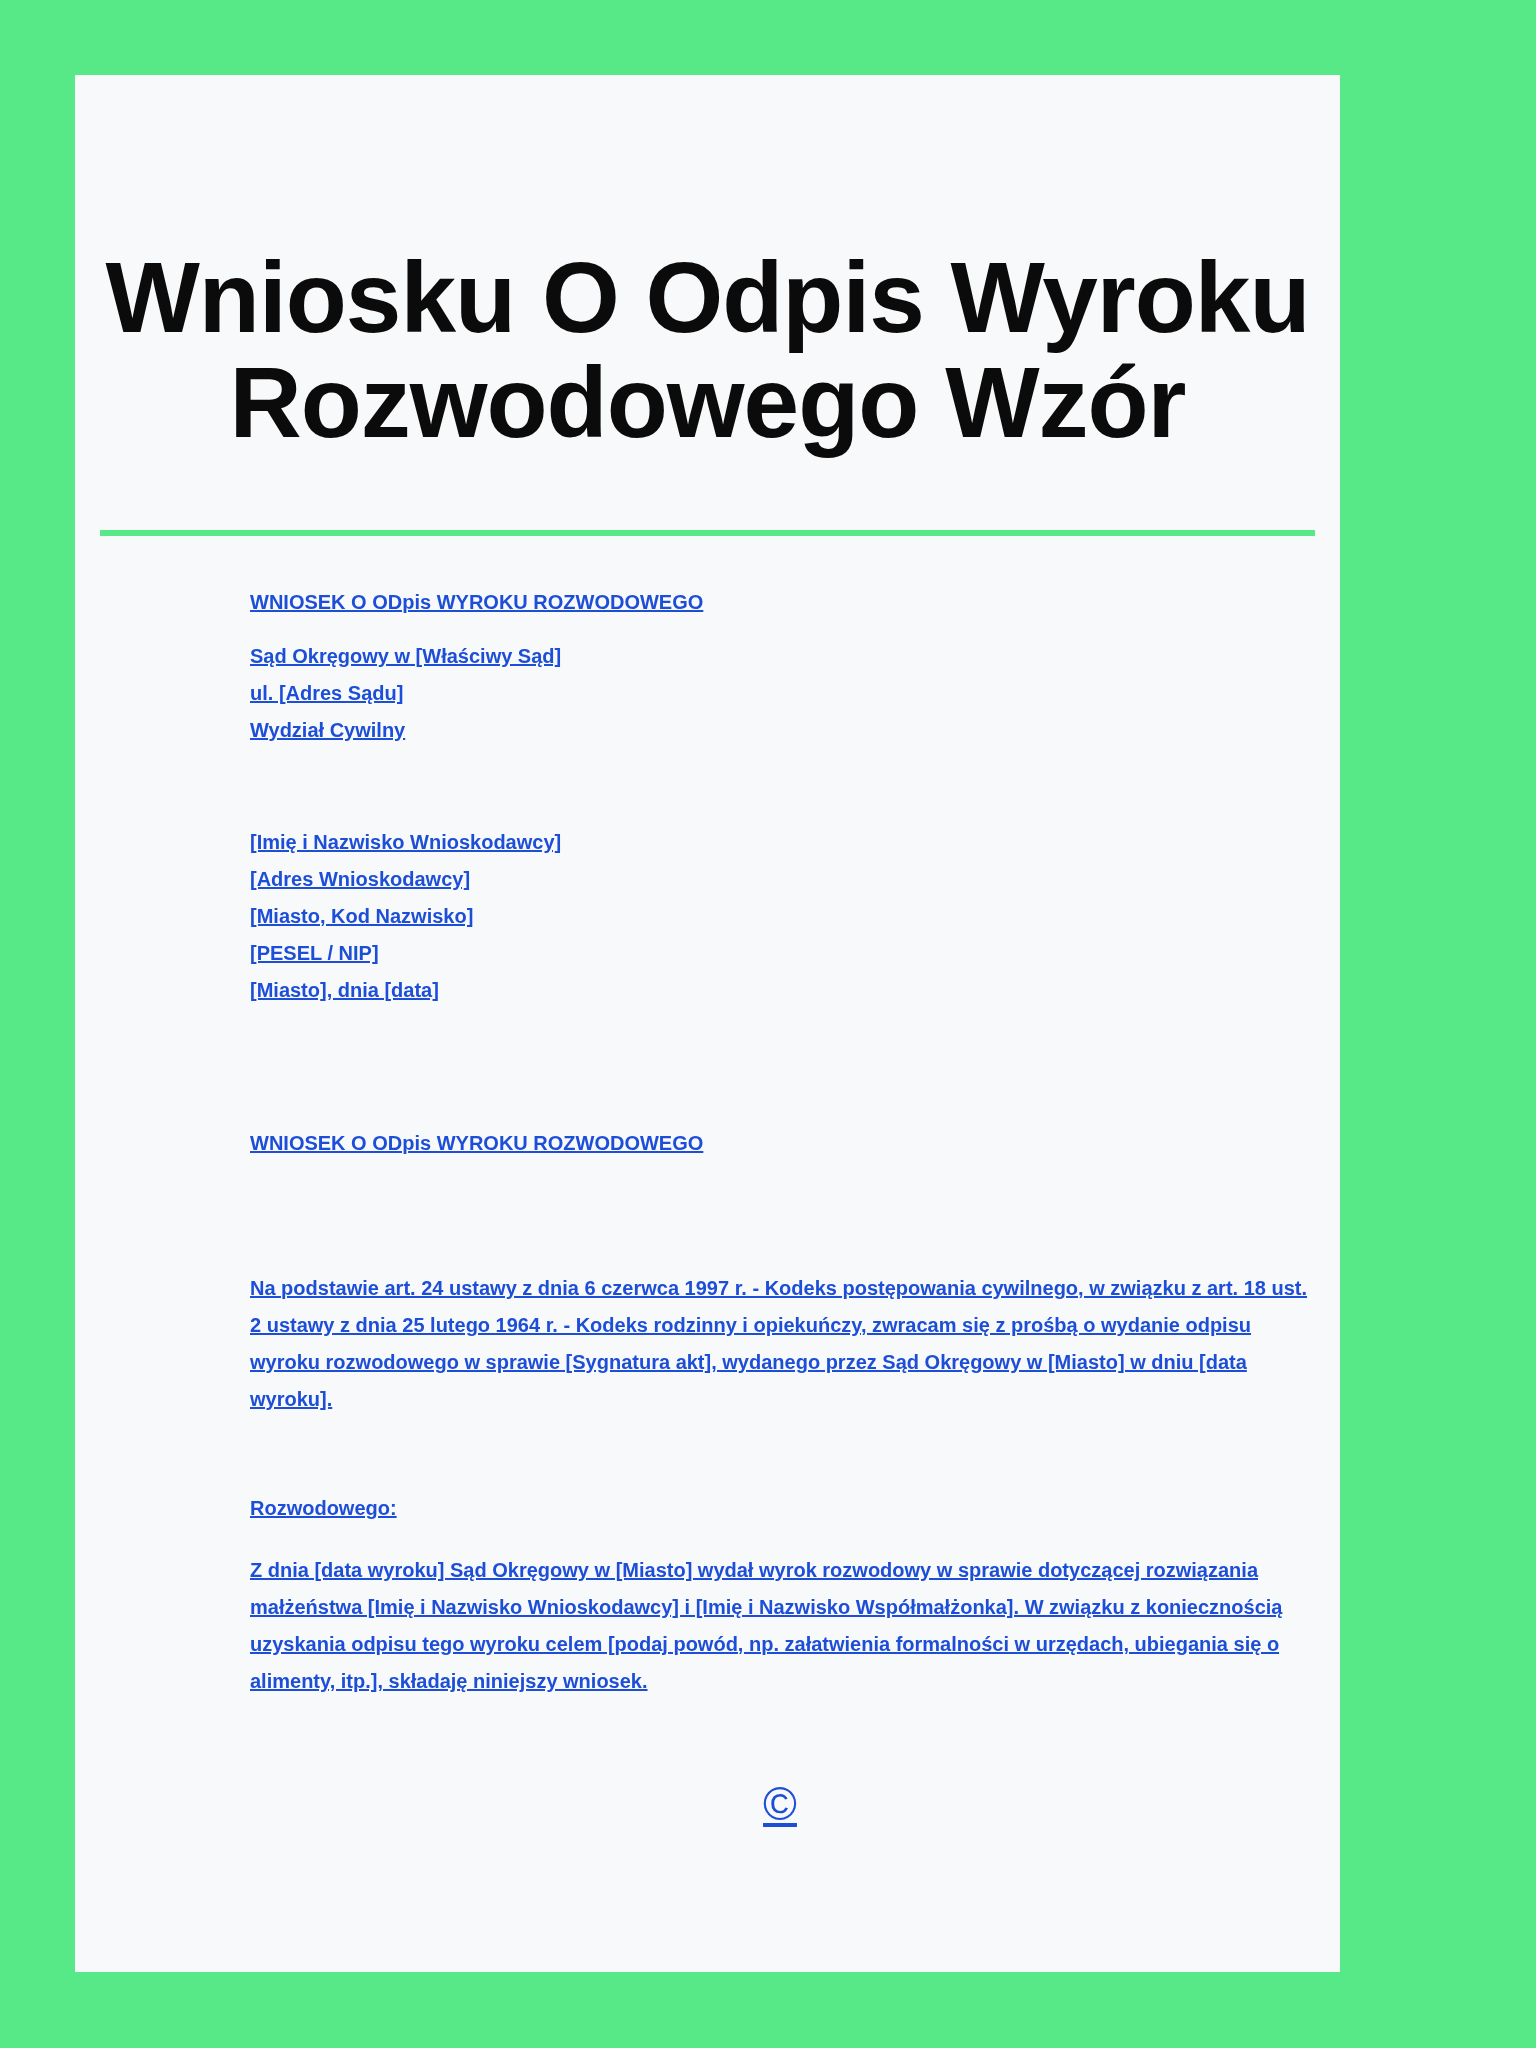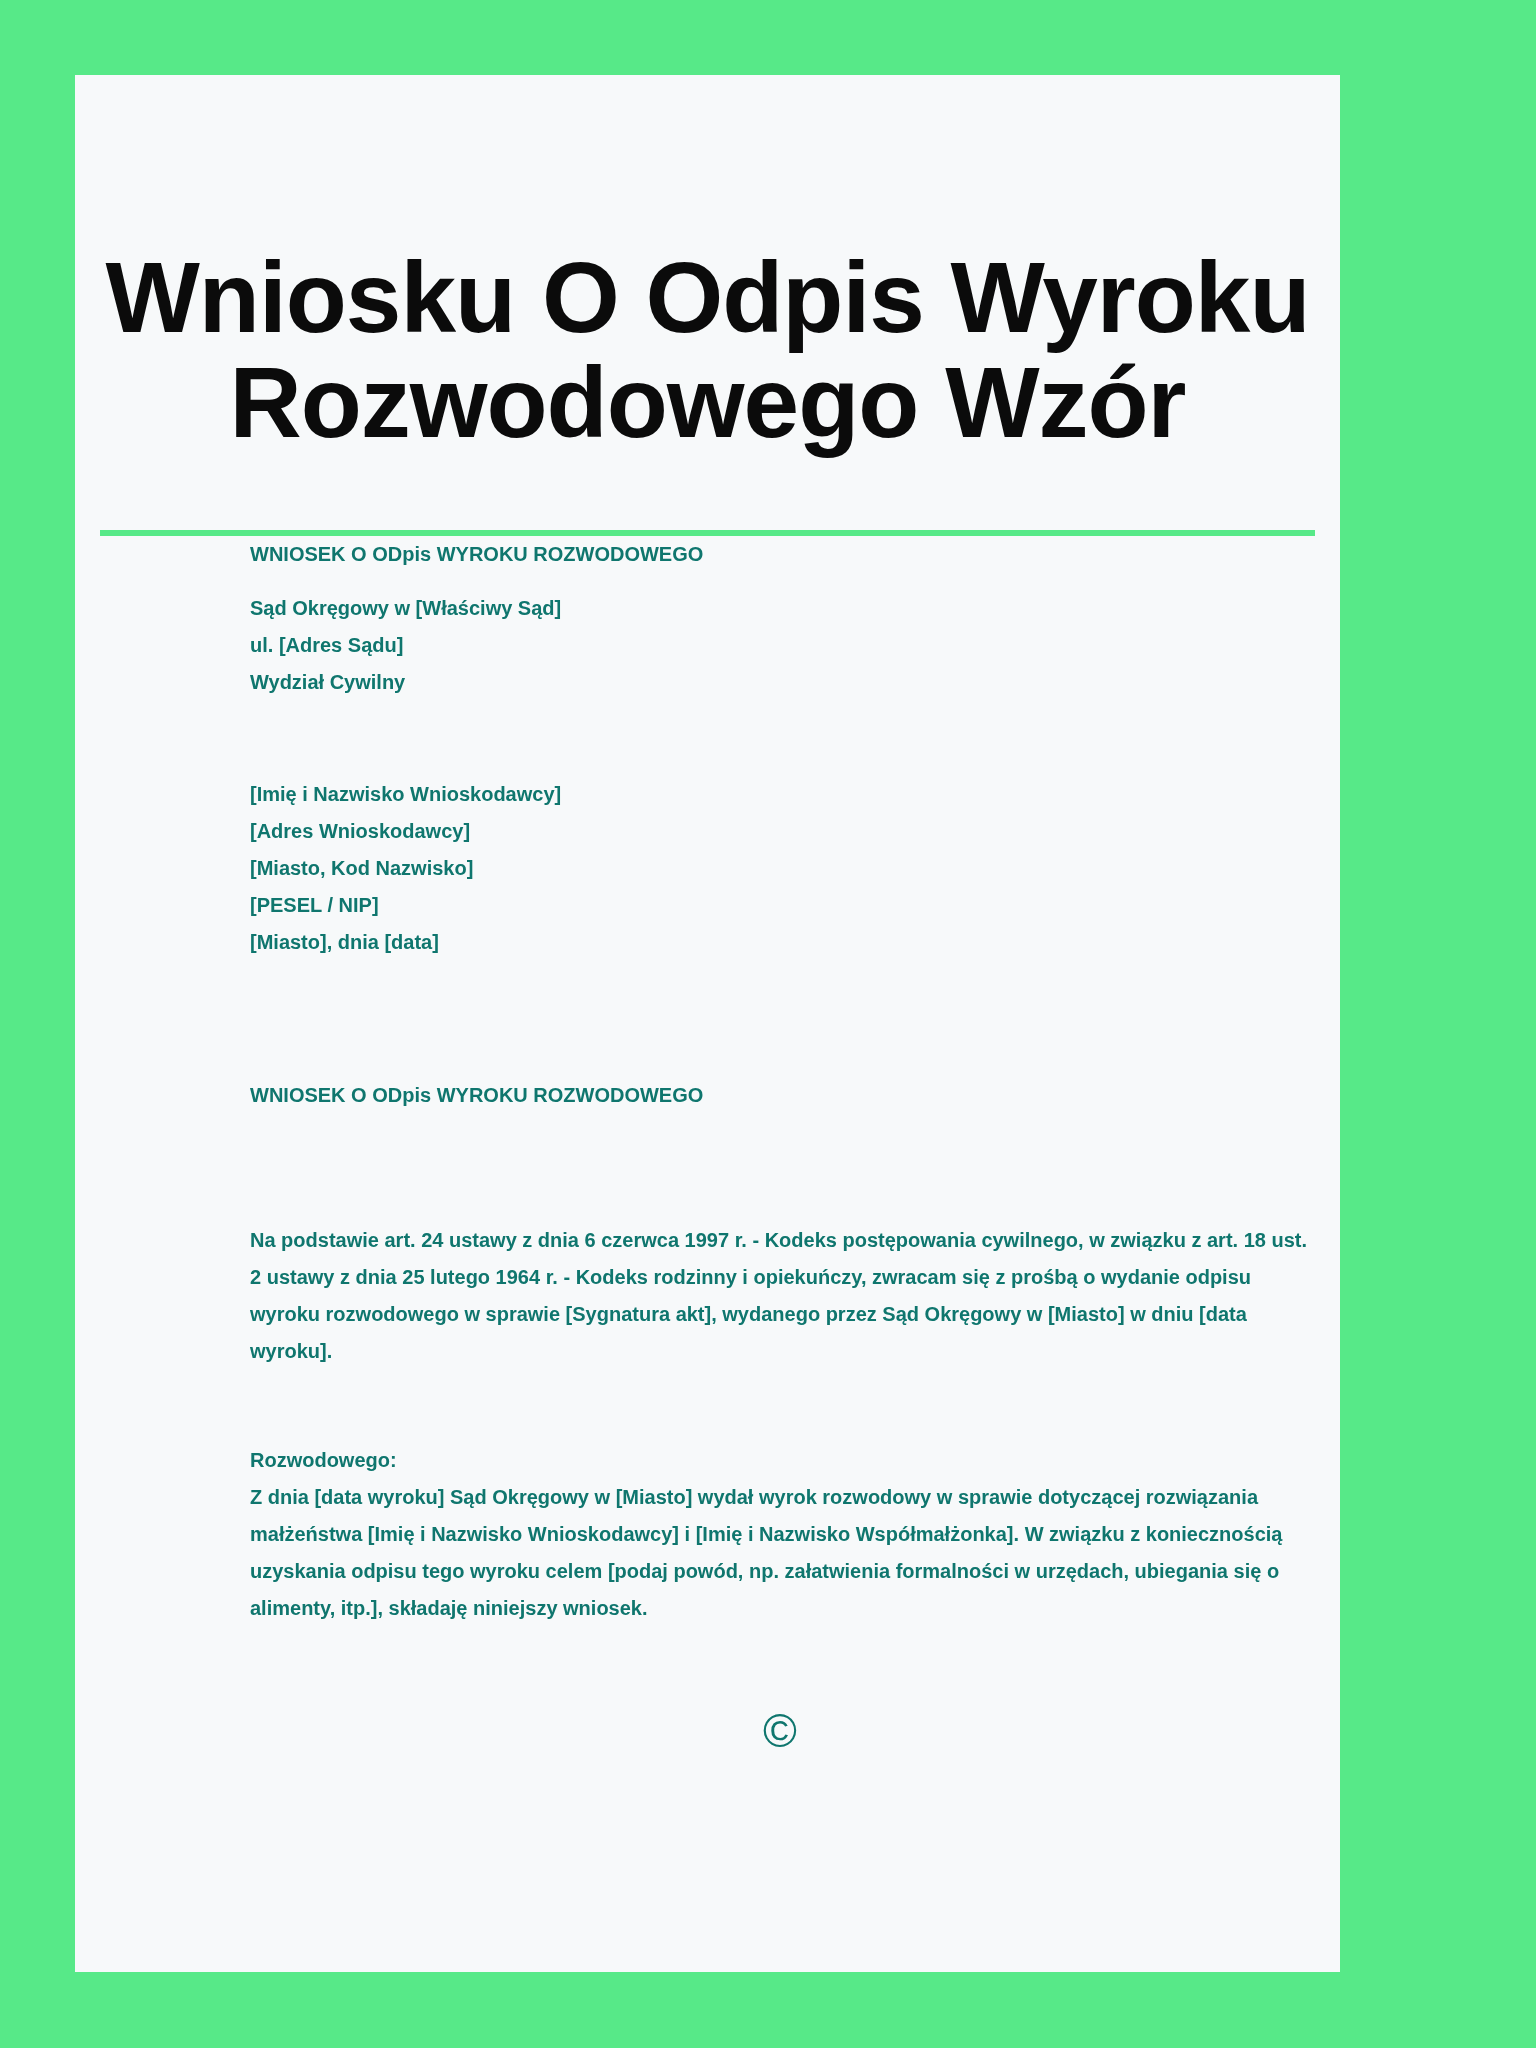--- a/index.html
+++ b/index.html
@@ -32,33 +32,35 @@
     color: #0b0b0b;
   }
   .divider {
     height: 6px;
     background: #57e988;
     margin: 75px 25px 0 25px;
   }
   .content {
     margin-left: 175px;
     width: 1060px;
+    padding-top: 48px;
     font-size: 20px;
     font-weight: 700;
     line-height: 37px;
-    color: #0f766e;
+    color: #1d4ed8;
+    text-decoration: underline;
   }
   .block-heading { margin: 0; }
   .addr-block { margin-top: 17px; }
   .addr-block.applicant { margin-top: 75px; }
   .date-line { }
   .request-heading { margin-top: 116px; }
   .legal-par { margin-top: 108px; }
   .just-heading { margin-top: 72px; }
-  .just-par { }
+  .just-par { margin-top: 25px; }
   .copyright {
     margin-top: 80px;
     text-align: center;
     font-size: 46px;
     line-height: 48px;
     font-weight: 400;
   }
 </style>
 </head>
 <body>

